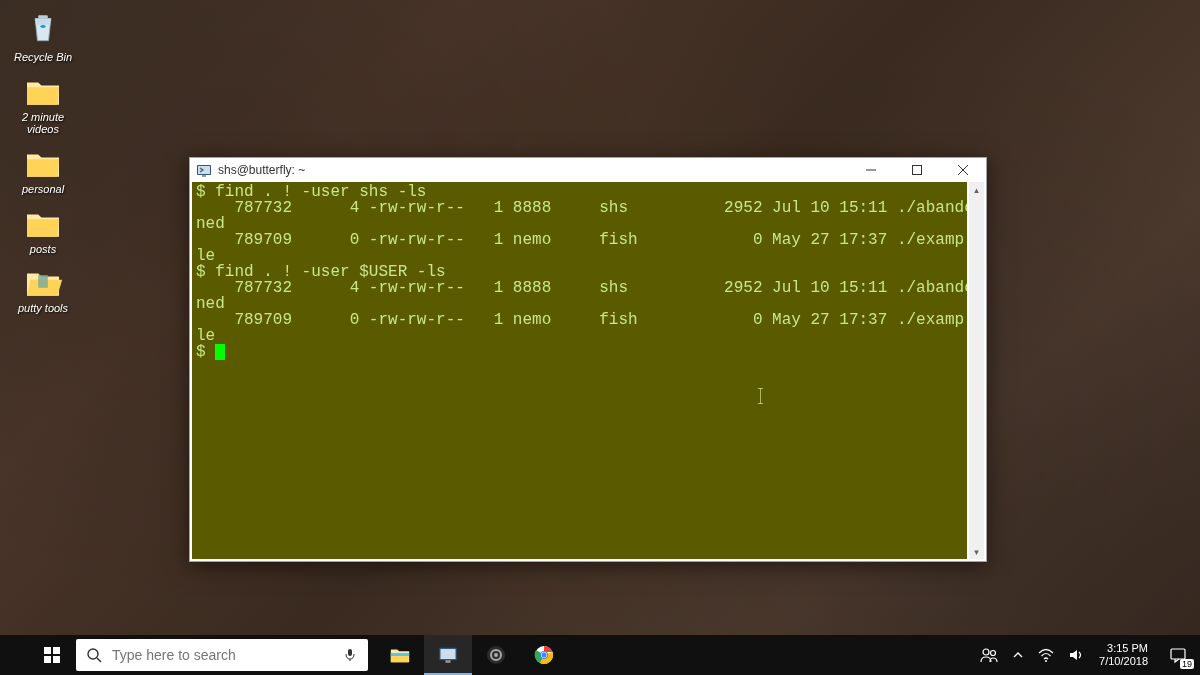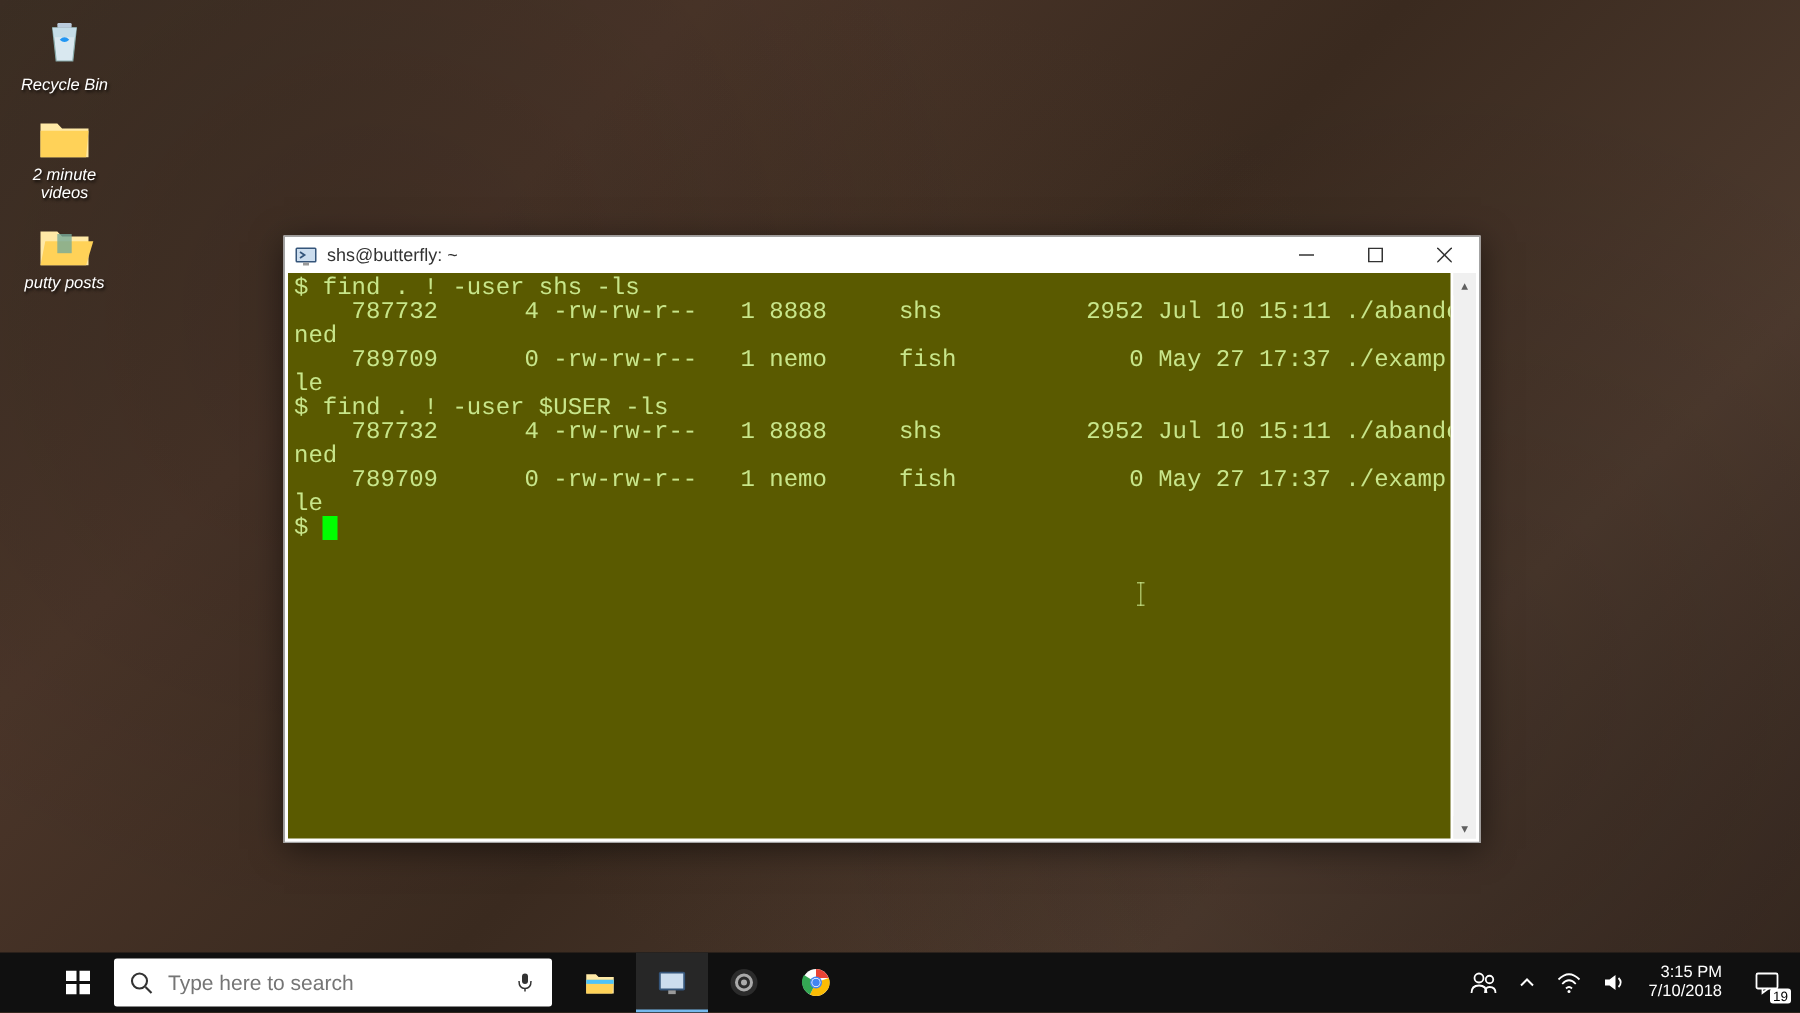--- a/index.html
+++ b/index.html
@@ -84,25 +84,43 @@
           <path d="M4 8 L18 8 L22 12 L44 12 L44 36 L4 36 Z" fill="#ffe9a6"></path>
           <path d="M4 14 L44 14 L42 36 L4 36 Z" fill="#ffd258"></path>
         </svg>
     </div>
     <div class="lbl">2 minute videos</div>
   </div>
   <div class="dicon">
     <div class="ii folder">
       <svg viewBox="0 0 48 40">
           <path d="M4 8 L18 8 L22 12 L44 12 L44 36 L4 36 Z" fill="#ffe9a6"></path>
+          <path d="M4 14 L44 14 L42 36 L4 36 Z" fill="#ffd258"></path>
+        </svg>
+    </div>
+    <div class="lbl">personal</div>
+  </div>
+  <div class="dicon">
+    <div class="ii folder">
+      <svg viewBox="0 0 48 40">
+          <path d="M4 8 L18 8 L22 12 L44 12 L44 36 L4 36 Z" fill="#ffe9a6"></path>
+          <path d="M4 14 L44 14 L42 36 L4 36 Z" fill="#ffd258"></path>
+        </svg>
+    </div>
+    <div class="lbl">posts</div>
+  </div>
+  <div class="dicon">
+    <div class="ii folder">
+      <svg viewBox="0 0 48 40">
+          <path d="M4 8 L18 8 L22 12 L44 12 L44 36 L4 36 Z" fill="#ffe9a6"></path>
           <path d="M8 16 L48 16 L42 36 L4 36 Z" fill="#ffd258"></path>
           <rect x="18" y="10" width="12" height="16" fill="#7a9" opacity=".8"></rect>
         </svg>
     </div>
-    <div class="lbl">putty posts</div>
+    <div class="lbl">putty tools</div>
   </div>
 </div>
 
 <div class="putty-window">
   <div class="titlebar">
     <span class="picon">
       <svg viewBox="0 0 16 16">
           <rect x="1" y="3" width="14" height="10" fill="#35557a" rx="1"></rect>
           <rect x="2" y="4" width="12" height="8" fill="#cde"></rect>
           <rect x="6" y="13" width="4" height="2" fill="#999"></rect>

